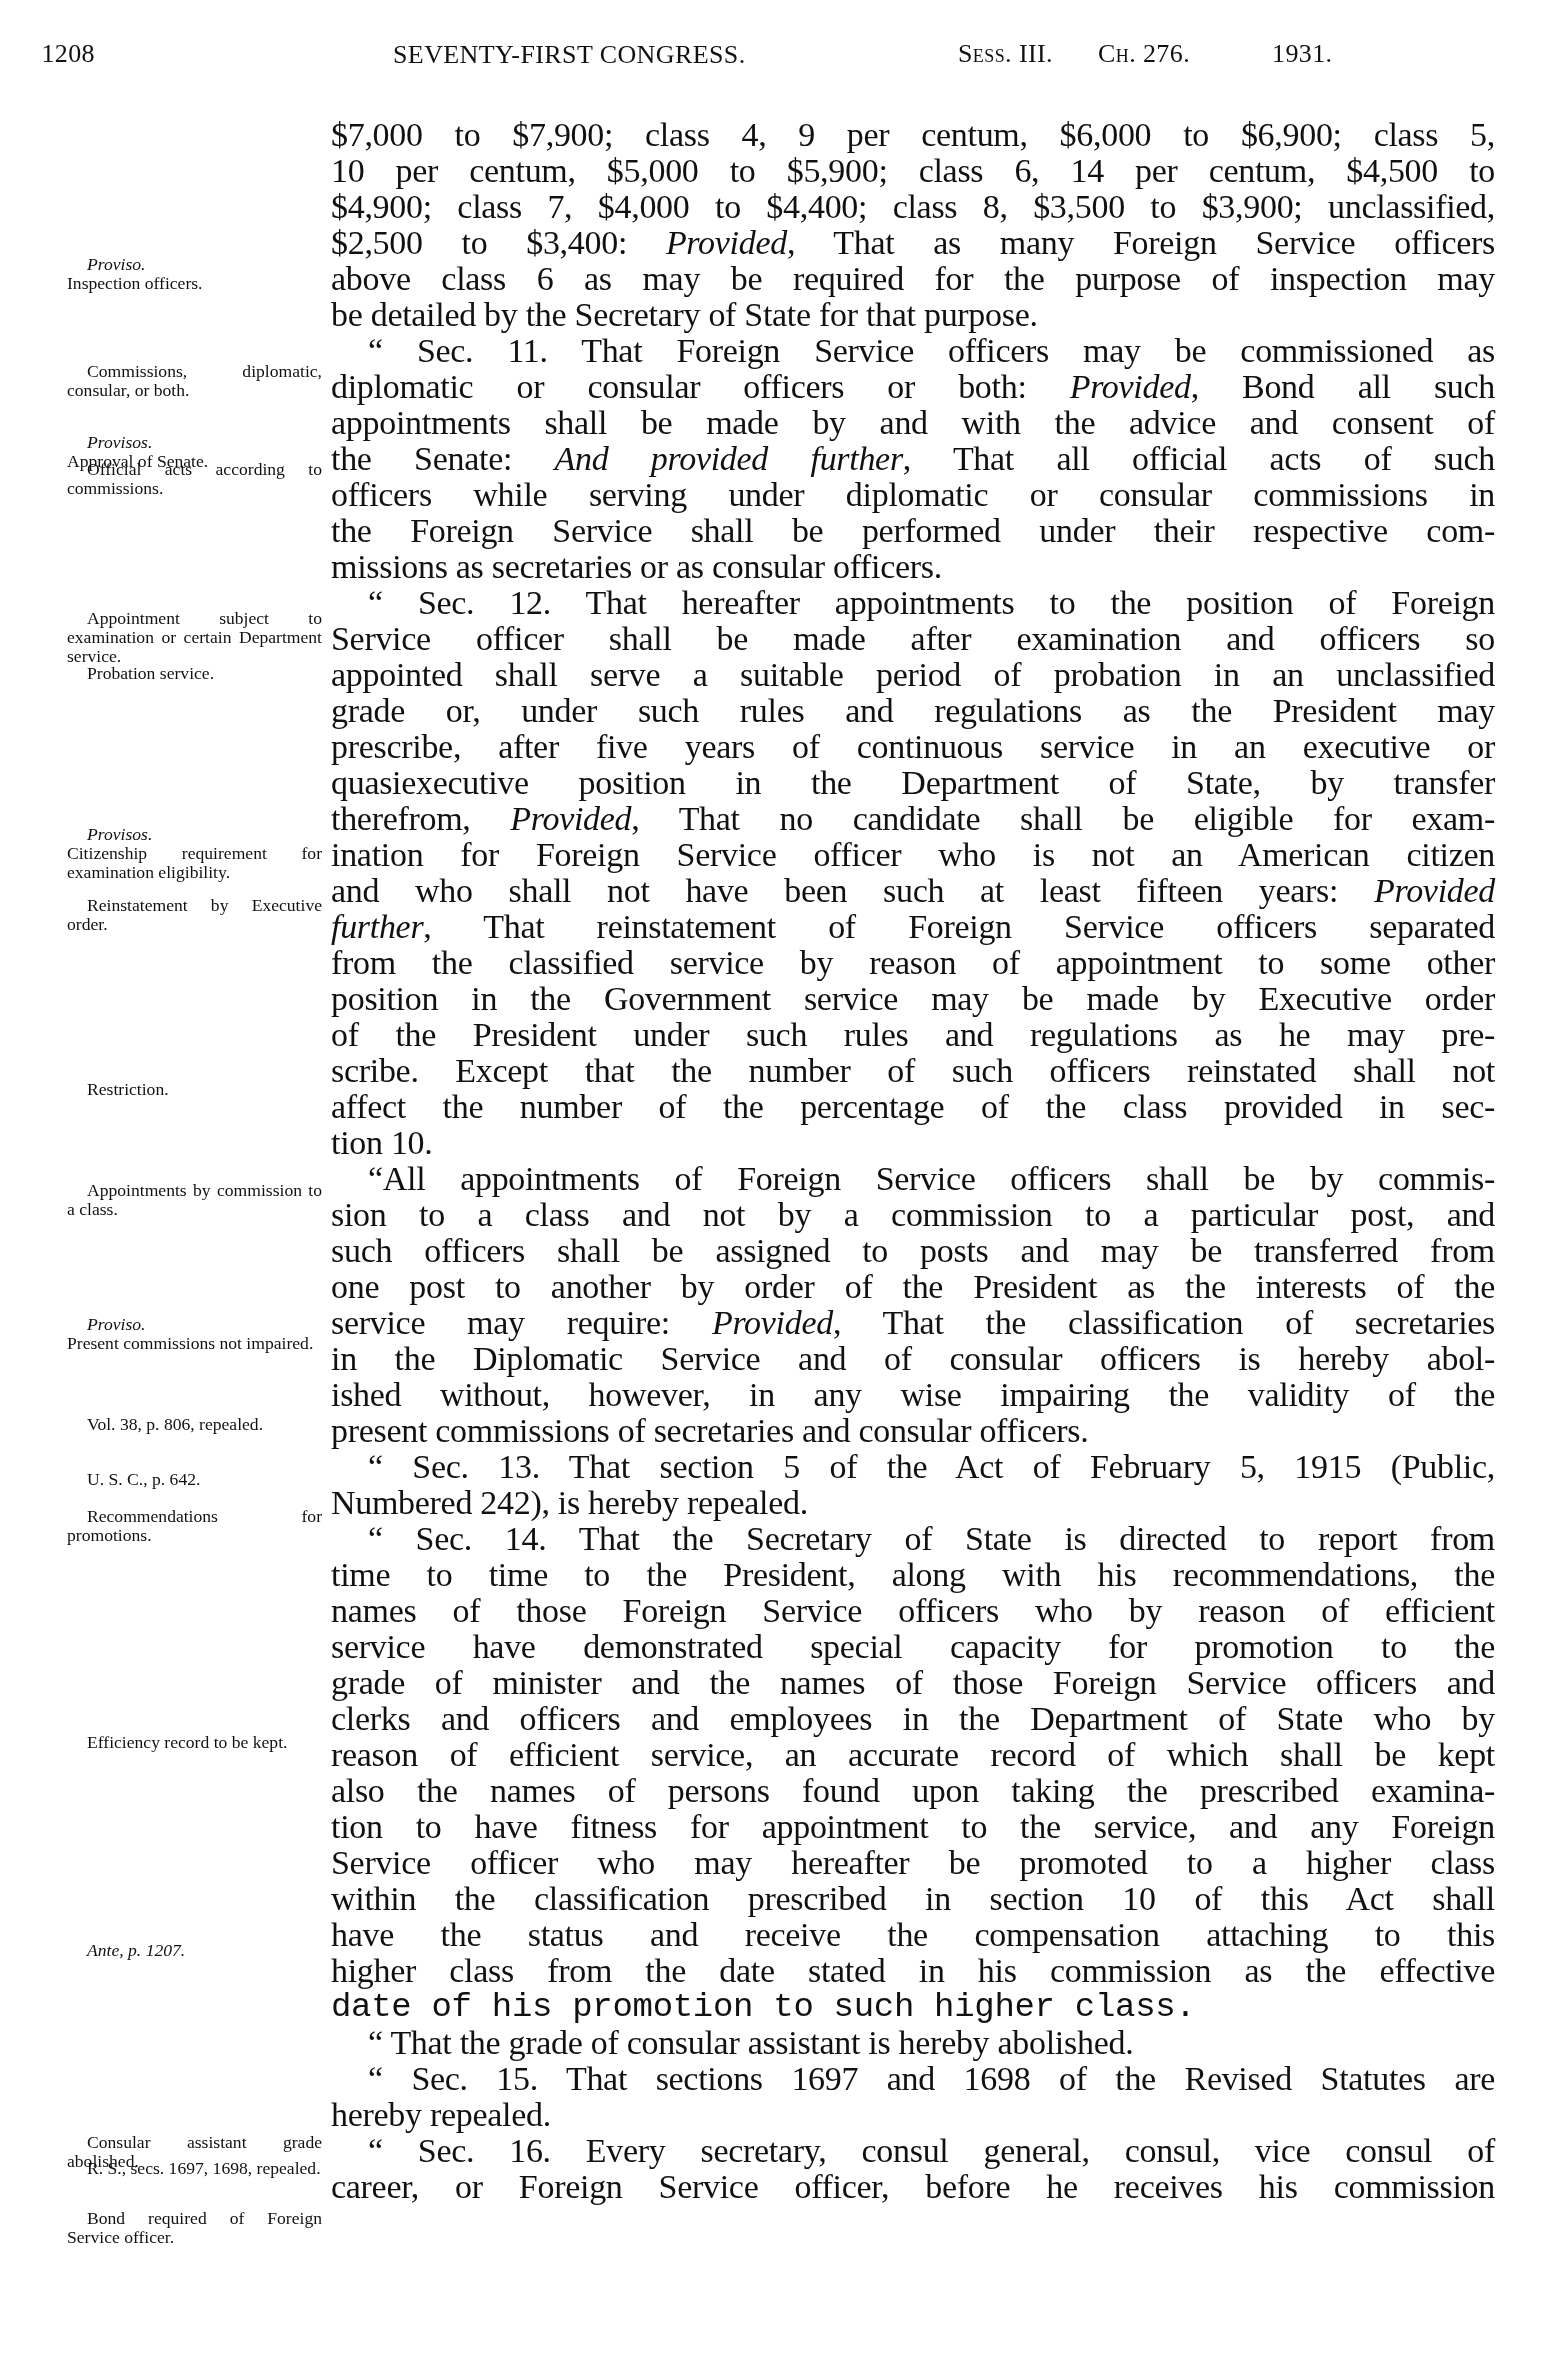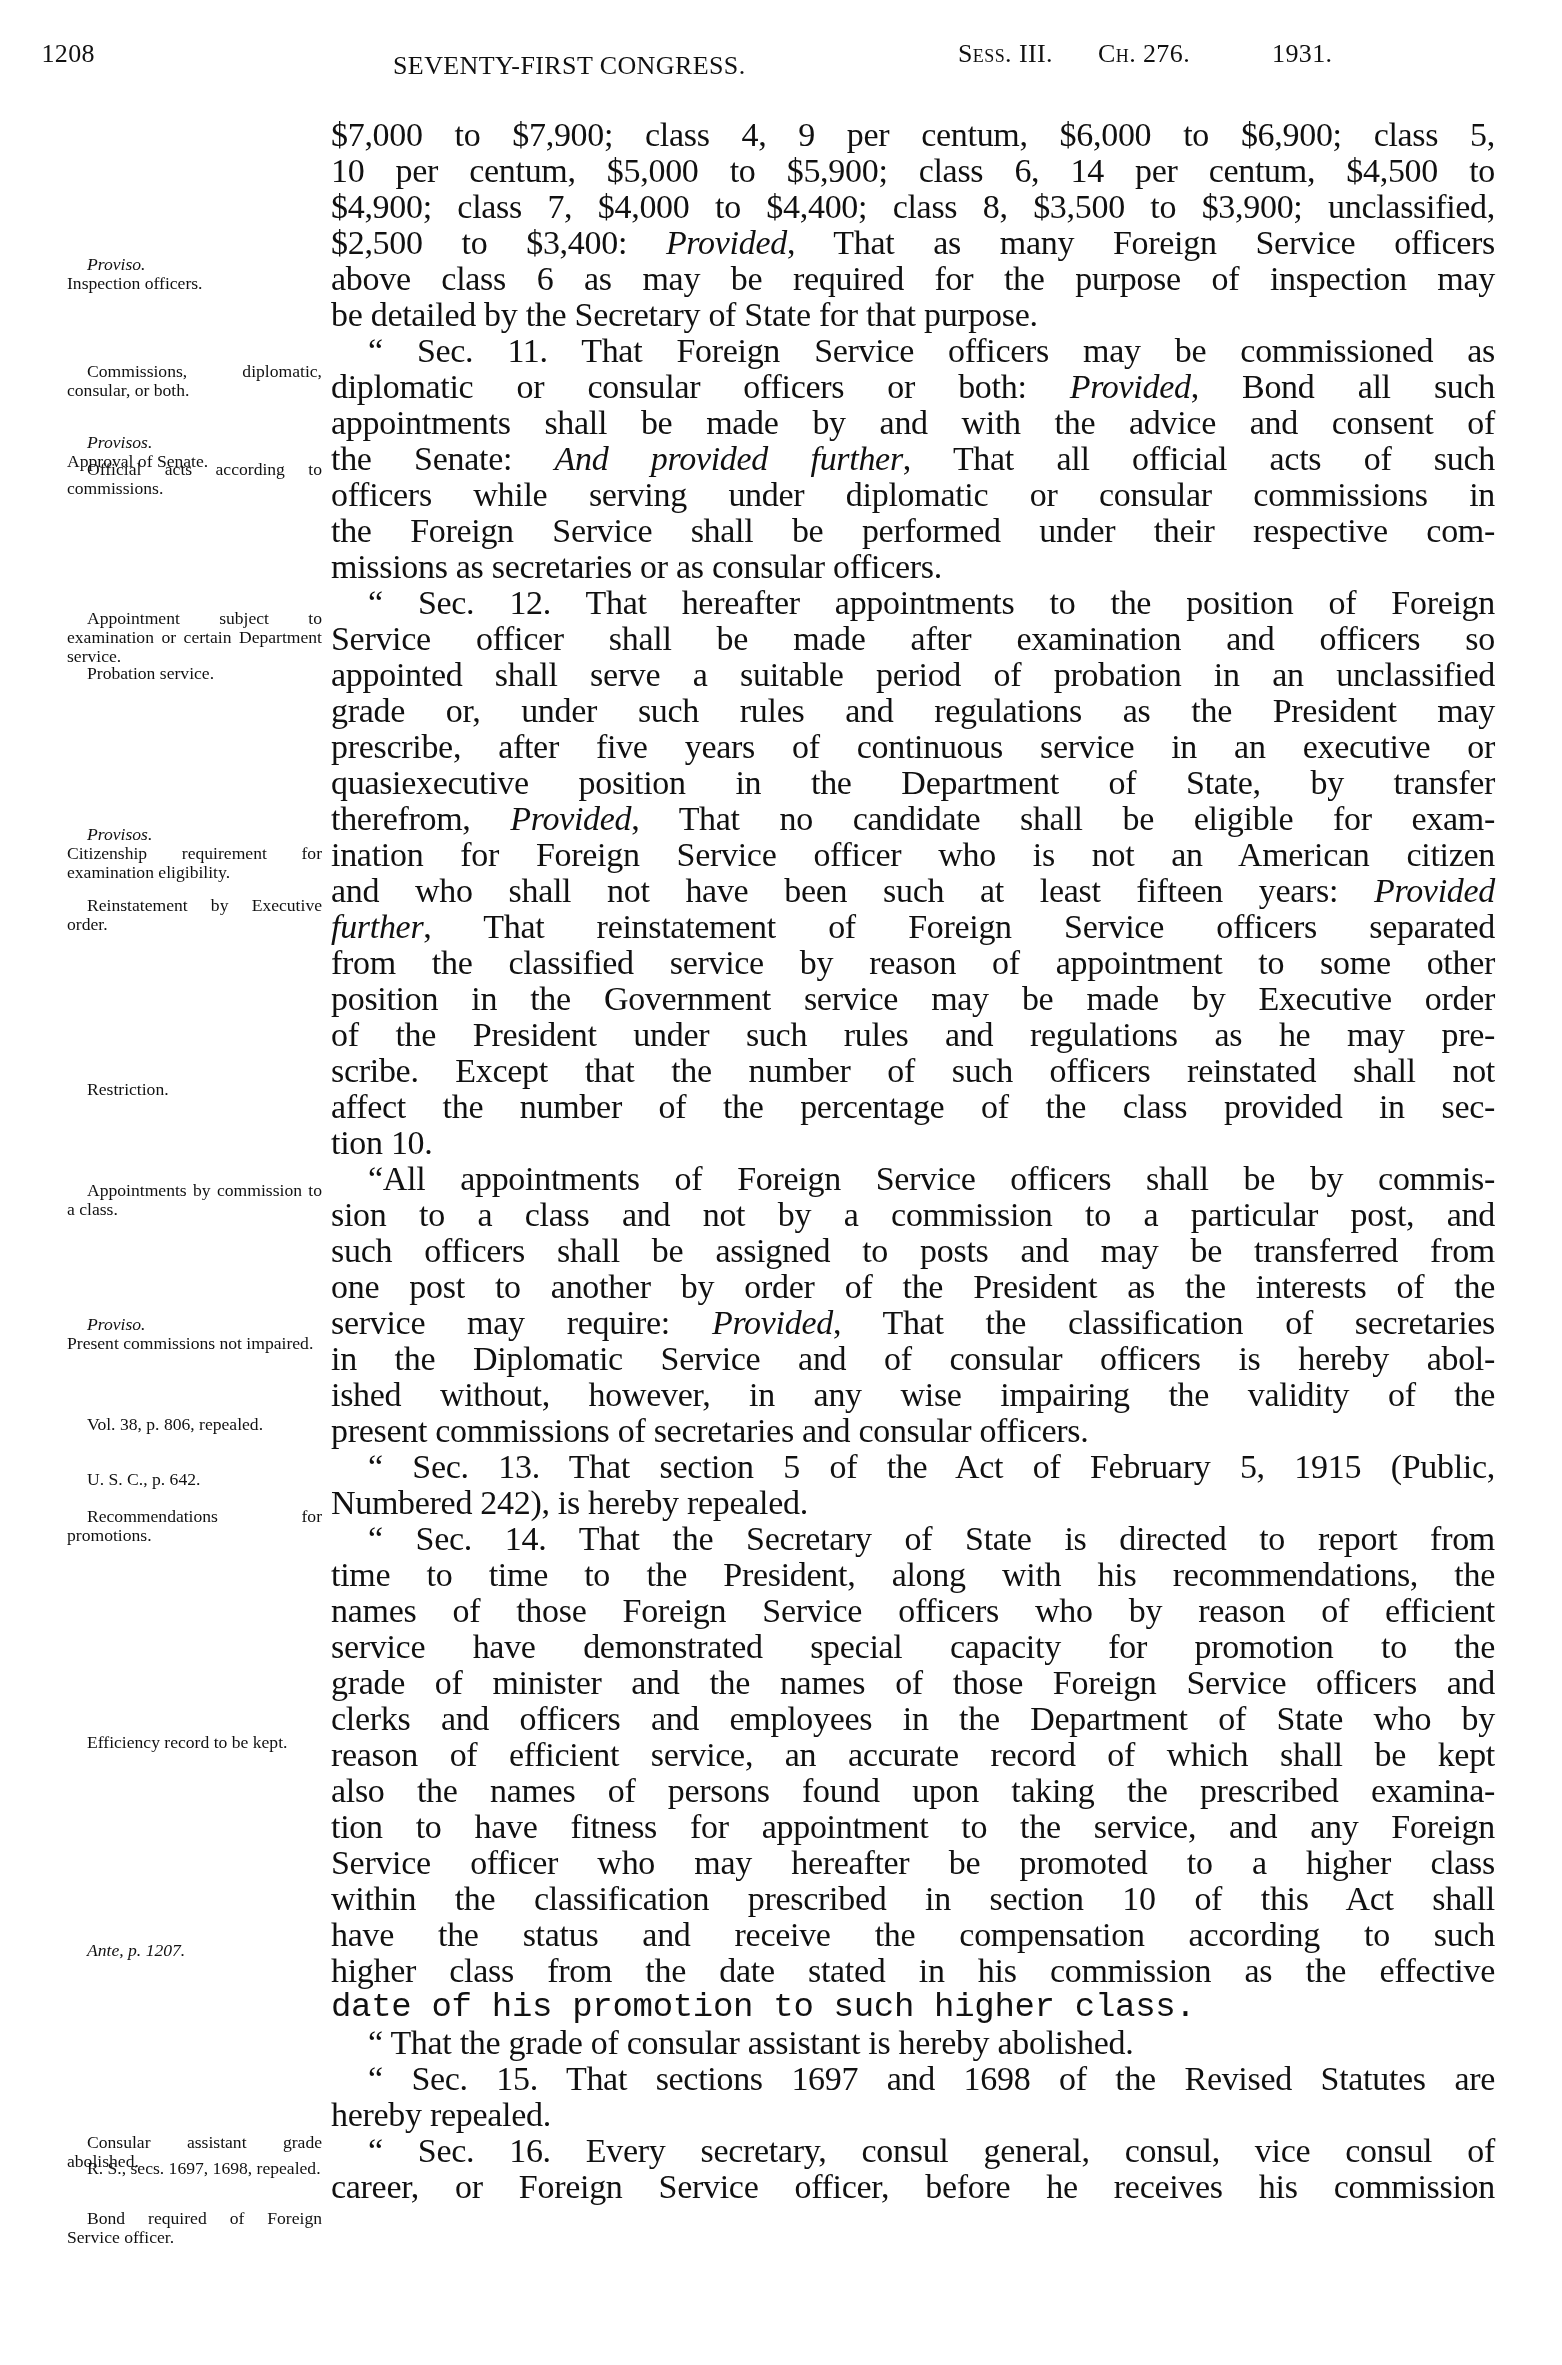--- a/index.html
+++ b/index.html
@@ -6,21 +6,21 @@
     body {
       width: 1563px; height: 2366px; position: relative; overflow: hidden;
       color: #111111;
       font-family: "Liberation Serif", "DejaVu Serif", serif;
     }
     .header {
       position: absolute; top: 39px; left: 33px; width: 1491px; height: 50px;
       font-size: 26px; letter-spacing: 0.4px;
     }
     .header .page-no { position: absolute; left: 8.4px; top: 0; }
-    .header .title { position: absolute; left: 360px; top: 12px; }
+    .header .title { position: absolute; left: 360px; top: 1px; }
     .header .sess { position: absolute; left: 925px; top: 0; font-variant: small-caps; }
     .header .chap { position: absolute; left: 1065px; top: 0; font-variant: small-caps; text-align: right; }
     .header .year { position: absolute; left: 1239px; top: 0; }
 
     .margin-note {
       position: absolute; left: 67px; width: 255px;
       font-size: 17.6px; line-height: 19px; font-weight: normal;
       text-align: justify; text-align-last: left;
       text-indent: 20px;
     }
@@ -116,21 +116,21 @@
     <div class="line" style="text-align: justify; text-align-last: justify; white-space: normal;"><span>time to time to the President, along with his recommendations, the</span></div>
     <div class="line" style="text-align: justify; text-align-last: justify; white-space: normal;"><span>names of those Foreign Service officers who by reason of efficient</span></div>
     <div class="line" style="text-align: justify; text-align-last: justify; white-space: normal;"><span>service have demonstrated special capacity for promotion to the</span></div>
     <div class="line" style="text-align: justify; text-align-last: justify; white-space: normal;"><span>grade of minister and the names of those Foreign Service officers and</span></div>
     <div class="line" style="text-align: justify; text-align-last: justify; white-space: normal;"><span>clerks and officers and employees in the Department of State who by</span></div>
     <div class="line" style="text-align: justify; text-align-last: justify; white-space: normal;"><span>reason of efficient service, an accurate record of which shall be kept</span></div>
     <div class="line" style="text-align: justify; text-align-last: justify; white-space: normal;"><span>also the names of persons found upon taking the prescribed examina-</span></div>
     <div class="line" style="text-align: justify; text-align-last: justify; white-space: normal;"><span>tion to have fitness for appointment to the service, and any Foreign</span></div>
     <div class="line" style="text-align: justify; text-align-last: justify; white-space: normal;"><span>Service officer who may hereafter be promoted to a higher class</span></div>
     <div class="line" style="text-align: justify; text-align-last: justify; white-space: normal;"><span>within the classification prescribed in section 10 of this Act shall</span></div>
-    <div class="line" style="text-align: justify; text-align-last: justify; white-space: normal;"><span>have the status and receive the compensation according to such</span></div>
+    <div class="line" style="text-align: justify; text-align-last: justify; white-space: normal;"><span>have the status and receive the compensation attaching to this</span></div>
     <div class="line" style="text-align: justify; text-align-last: justify; white-space: normal;"><span>higher class from the date stated in his commission as the effective</span></div>
     <div class="line last" style="text-align: justify; text-align-last: left; white-space: normal; font-family: Liberation Mono, monospace;"><span>date of his promotion to such higher class.</span></div>
     <div class="line indent last" style="text-align: justify; text-align-last: left; white-space: normal;"><span>“ That the grade of consular assistant is hereby abolished.</span></div>
     <div class="line indent" style="text-align: justify; text-align-last: justify; white-space: normal;"><span>“ Sec. 15. That sections 1697 and 1698 of the Revised Statutes are</span></div>
     <div class="line last" style="text-align: justify; text-align-last: left; white-space: normal;"><span>hereby repealed.</span></div>
     <div class="line indent" style="text-align: justify; text-align-last: justify; white-space: normal;"><span>“ Sec. 16. Every secretary, consul general, consul, vice consul of</span></div>
     <div class="line" style="text-align: justify; text-align-last: justify; white-space: normal;"><span>career, or Foreign Service officer, before he receives his commission</span></div>
   </div>
 
 

